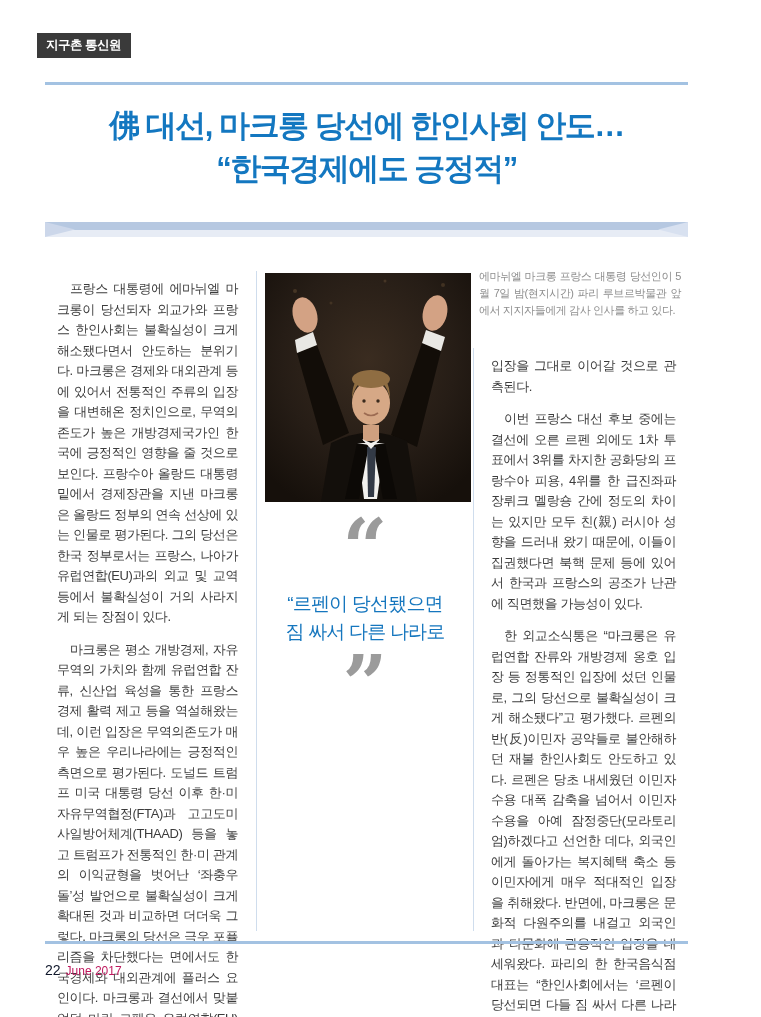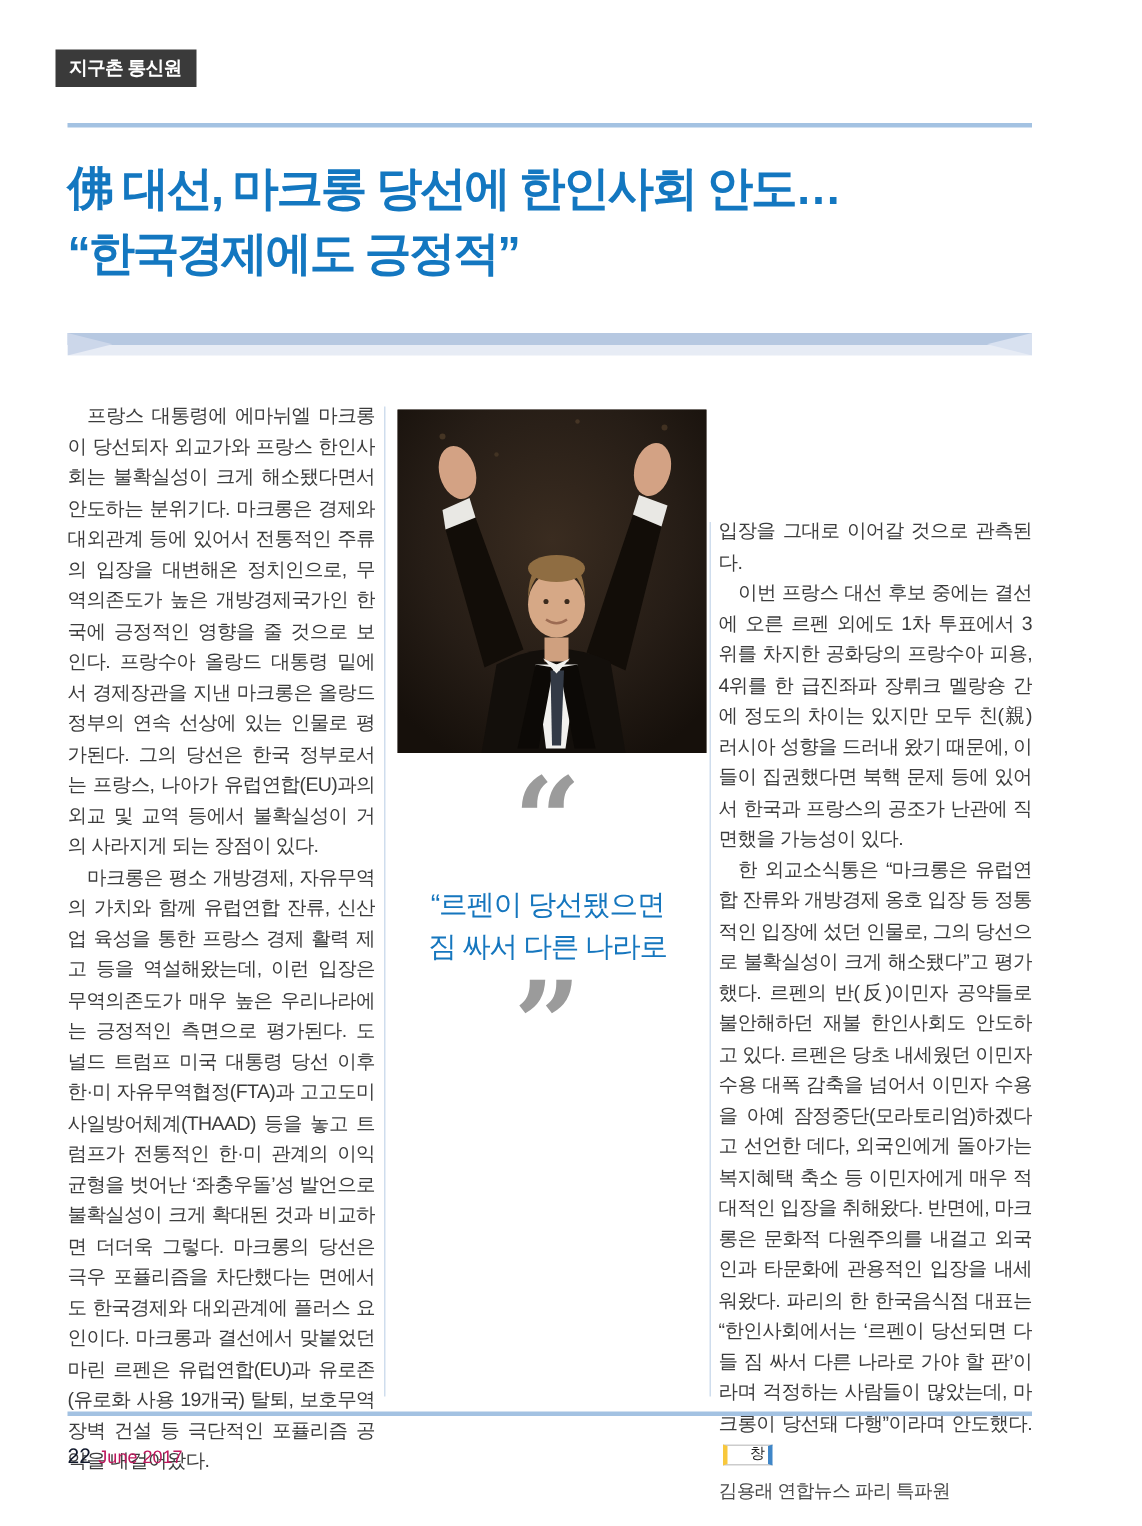--- a/index.html
+++ b/index.html
@@ -7,38 +7,38 @@
     position:relative;width:761px;height:1017px;background:#ffffff;overflow:hidden;
     font-family:"Liberation Sans",sans-serif;color:#3c3c3c;
   }
   
   .section-label{
     position:absolute;left:37px;top:33px;background:#3a3a3a;color:#ffffff;
     font-size:12.5px;font-weight:bold;padding:4px 10px 4px 9px;letter-spacing:-0.5px;
   }
   .rule-top{position:absolute;left:45px;top:82px;width:643px;height:3px;background:#a3c2e2;}
   .title{
-    position:absolute;left:45px;top:104px;width:643px;
+    position:absolute;left:45px;top:104px;width:643px;text-align:center;
     color:#1377c0;font-weight:bold;font-size:31px;line-height:43px;letter-spacing:-1.5px;
   }
   .ribbon{
     position:absolute;left:45px;top:222px;width:643px;height:15px;
     background:linear-gradient(#b6c8e1 0 55%,#e7ecf5 55% 100%);
   }
   .ribbon .bevel-left{
     position:absolute;left:0;top:0;width:30px;height:100%;
     background:#ccd7ea;clip-path:polygon(0 0,100% 50%,0 100%);
   }
   .ribbon .bevel-right{
     position:absolute;right:0;top:0;width:30px;height:100%;
     background:#d8e1f0;clip-path:polygon(100% 0,0 50%,100% 100%);
   }
   
   .body-text{font-size:13px;line-height:20.5px;text-align:justify;letter-spacing:-0.4px;color:#3c3c3c;}
-  .body-text p{margin:0;}
+  .body-text p{margin:12px;}
   .indent{text-indent:13px;}
   .col1{position:absolute;left:45px;top:267px;width:205px;}
   .col2-par{position:absolute;left:262px;top:748px;width:206px;}
   .col3{position:absolute;left:479px;top:344px;width:209px;}
   .col-sep{position:absolute;width:1px;background:#cfdded;}
   .sep1{left:256px;top:271px;height:660px;}
   .sep2{left:473px;top:348px;height:583px;}
   
   .photo{position:absolute;left:265px;top:273px;width:206px;height:229px;background:#221a15;}
   
@@ -132,20 +132,21 @@
       <path d="M87,126 Q87,100 106,99 Q125,100 125,126 Q121,106 106,105 Q91,106 87,126 Z" fill="#8f6d42"></path>
       <ellipse cx="106" cy="106" rx="19" ry="9" fill="#8f6d42"></ellipse>
       <circle cx="99" cy="128" r="1.7" fill="#3a2a1d"></circle>
       <circle cx="113" cy="128" r="1.7" fill="#3a2a1d"></circle>
       <path d="M99,140 Q106,145 113,140" stroke="#9c6b52" stroke-width="1.6" fill="none"></path>
 
       <polygon points="97,166 106,176 115,166 106,170" fill="#f2f1ee"></polygon>
     </svg>
   </div>
 
+  <div class="caption">에마뉘엘 마크롱 프랑스 대통령 당선인이 5월 7일 밤(현지시간) 파리 루브르박물관 앞에서 지지자들에게 감사 인사를 하고 있다.</div>
 
   <div class="pullquote">
     <div class="qmark open">“</div>
     <div class="pq-text">
       <div>“르펜이 당선됐으면</div>
       <div>짐 싸서 다른 나라로</div>
     </div>
     <div class="qmark close">”</div>
   </div>
 

